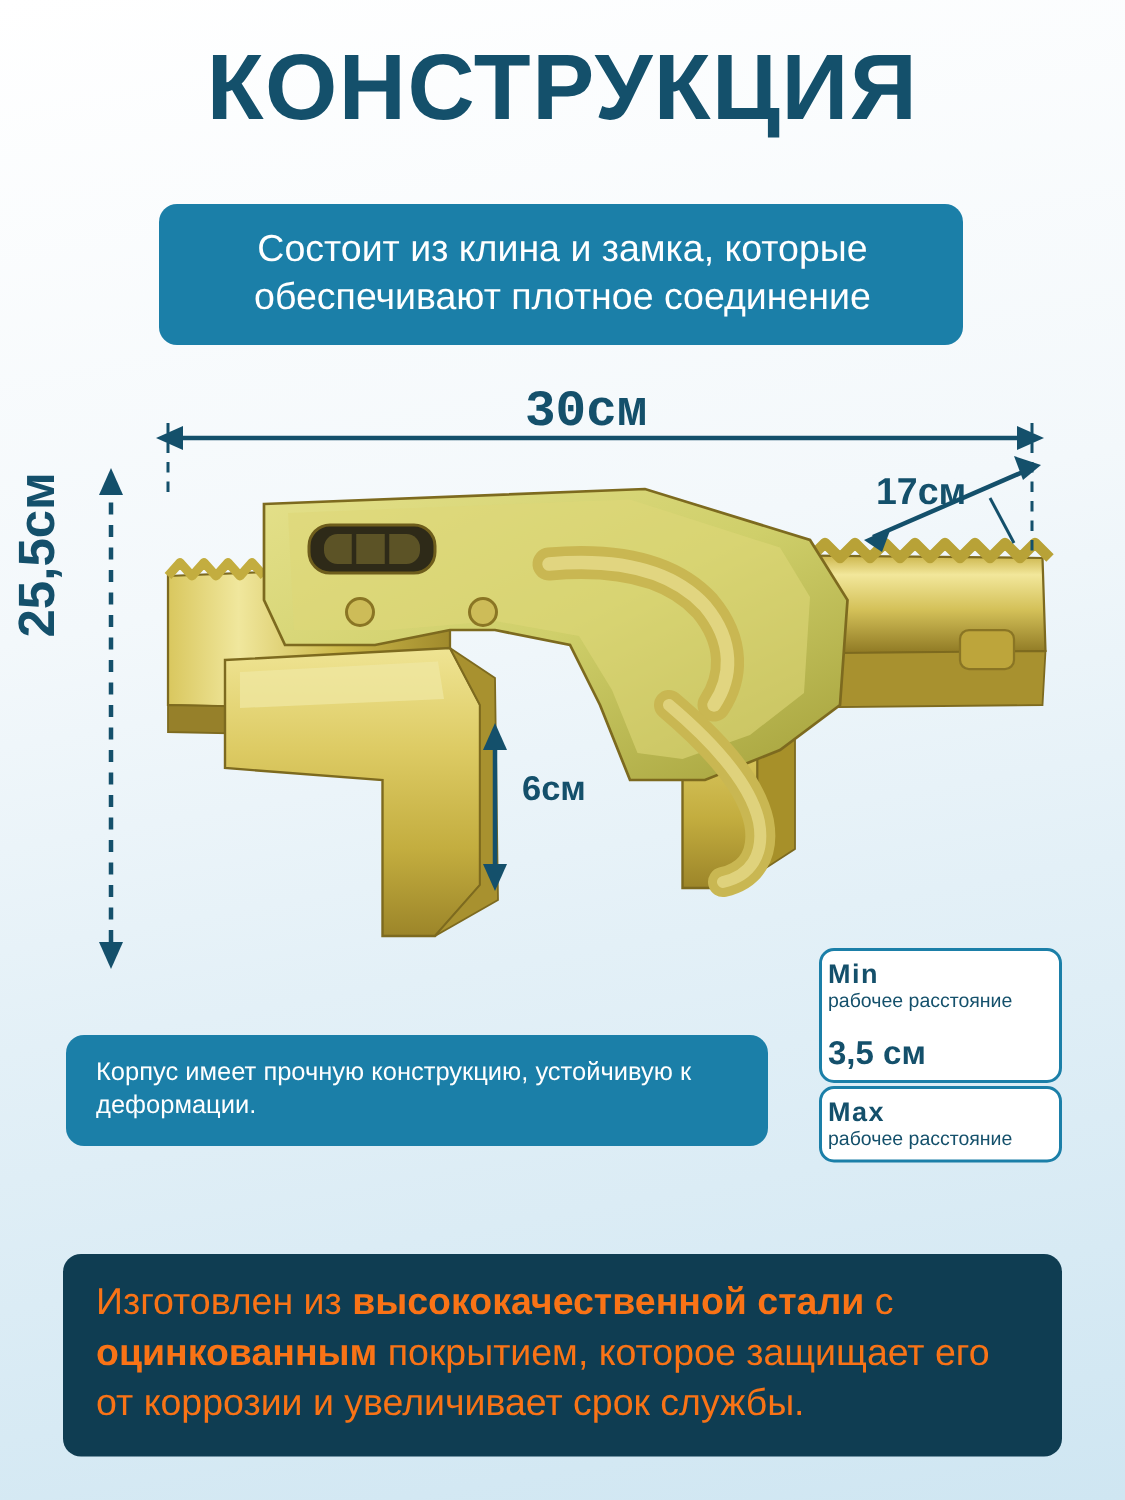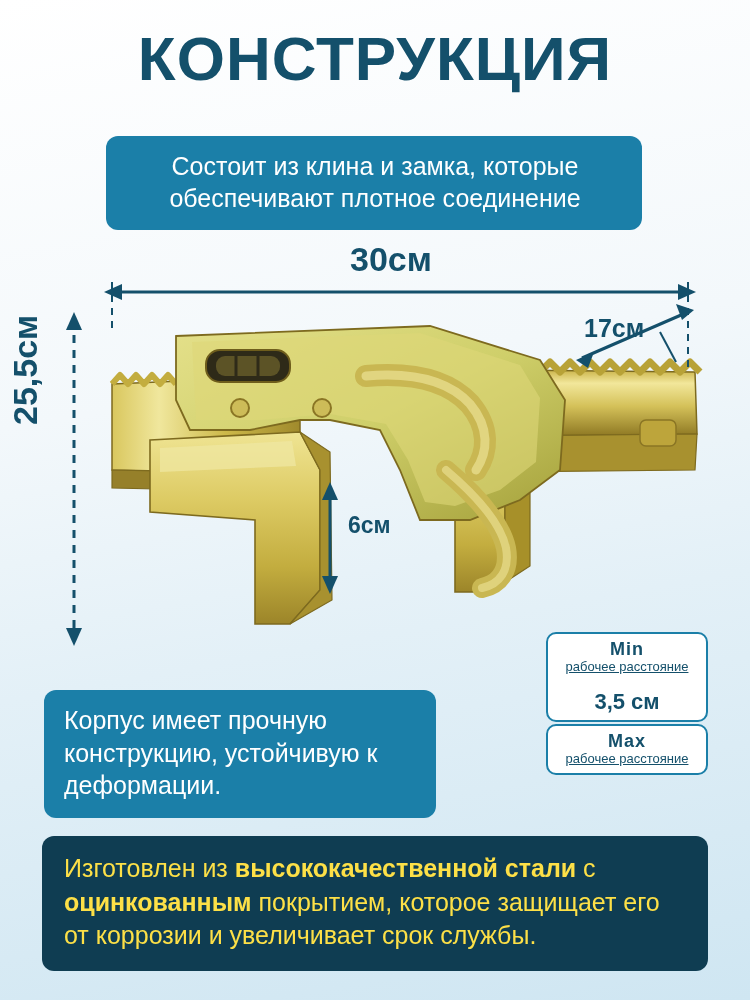--- a/index.html
+++ b/index.html
@@ -49,84 +49,83 @@
     font-size: 25px;
     line-height: 1.28;
     text-align: center;
   }
 
   
   .banner-left {
     position: absolute;
     top: 690px;
     left: 44px;
-    width: 392px;
+    width: 468px;
     box-sizing: border-box;
     background: #1b7fa8;
     color: #ffffff;
     border-radius: 12px;
     padding: 14px 20px 16px 20px;
-    font-size: 25px;
+    font-size: 17px;
     line-height: 1.3;
   }
 
   
   .banner-bottom {
     position: absolute;
     top: 836px;
     left: 42px;
     width: 666px;
     box-sizing: border-box;
     background: #0f3d52;
-    color: #fde047;
+    color: #f97316;
     border-radius: 12px;
     padding: 16px 22px 18px 22px;
     font-size: 25px;
     line-height: 1.34;
   }
   .banner-bottom b { font-weight: bold; }
 
   
   .spec-box {
     position: absolute;
     width: 162px;
     box-sizing: border-box;
     background: #ffffff;
     border: 2px solid #1b7fa8;
     border-radius: 10px;
-    text-align: center;
+    text-align: left;
     color: #14506b;
     padding: 5px 4px 7px 4px;
   }
   #spec-min { left: 546px; top: 632px; }
   #spec-max { left: 546px; top: 724px; }
   .spec-kicker {
     font-size: 18px;
     font-weight: bold;
     letter-spacing: 1px;
   }
   .spec-sub {
     font-size: 13px;
     margin-top: -1px;
-    text-decoration: underline;
   }
   .spec-value {
     font-size: 22px;
     font-weight: bold;
     margin-top: 16px;
     line-height: 1.05;
   }
 
   
   .dim {
     position: absolute;
     color: #14506b;
     font-weight: bold;
   }
-  #dim-width  { left: 350px; top: 240px; font-size: 34px; }
+  #dim-width  { left: 350px; top: 256px; font-size: 34px; font-family: Liberation Mono, monospace; }
   #dim-height {
     left: 6px; top: 425px; font-size: 34px;
     transform: rotate(-90deg);
     transform-origin: left top;
     white-space: nowrap;
   }
   #dim-17     { left: 584px; top: 314px; font-size: 25px; }
   #dim-6      { left: 348px; top: 512px; font-size: 23px; }
 
   

